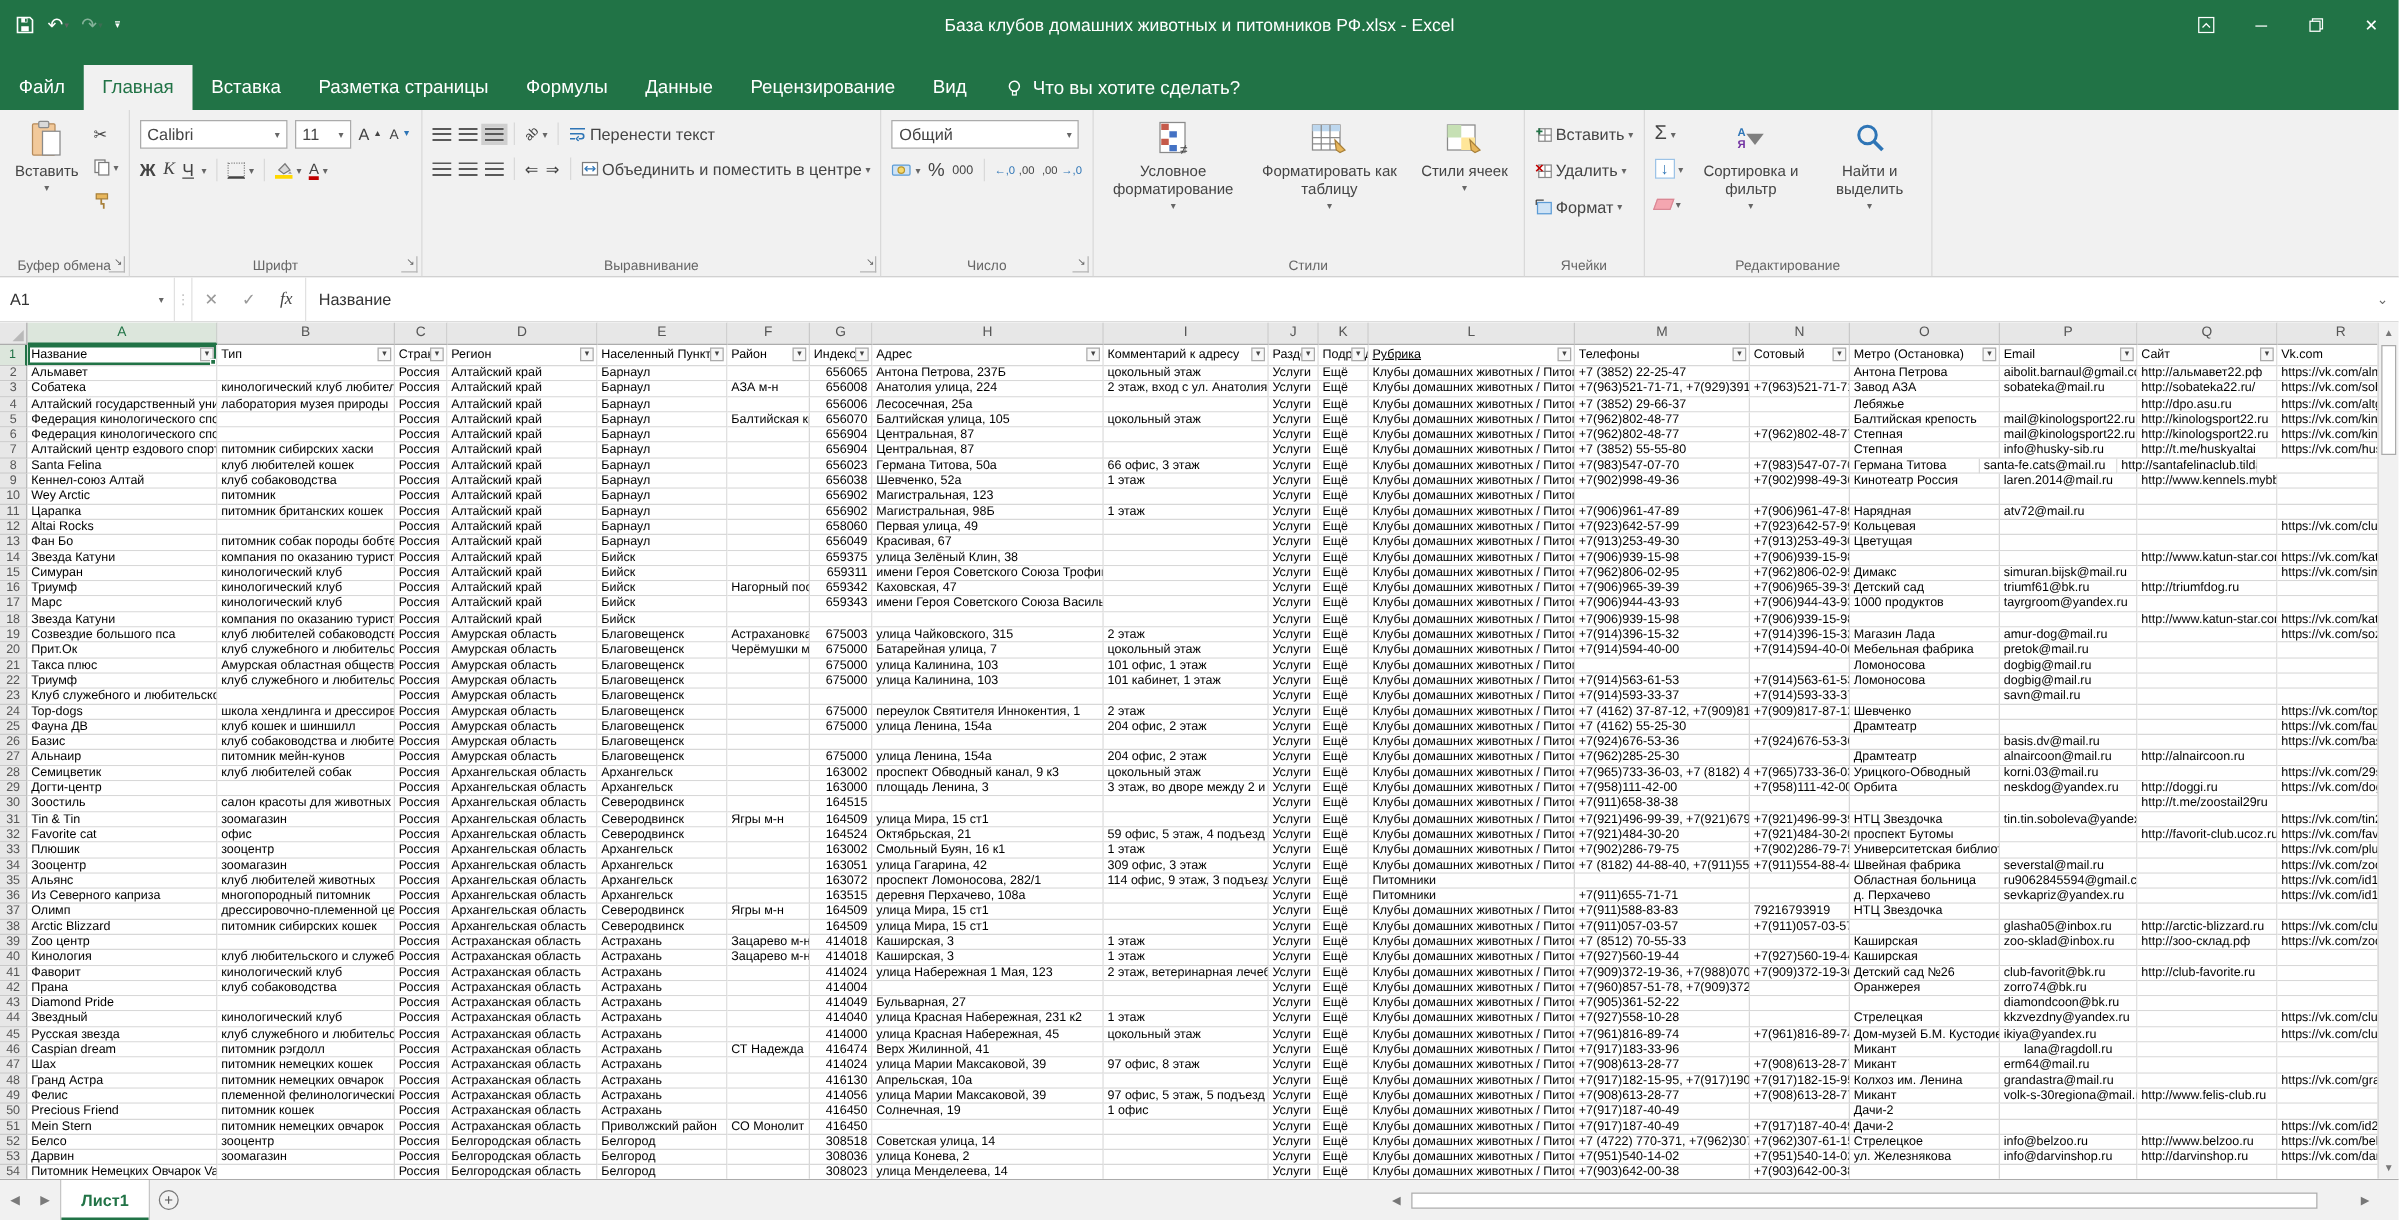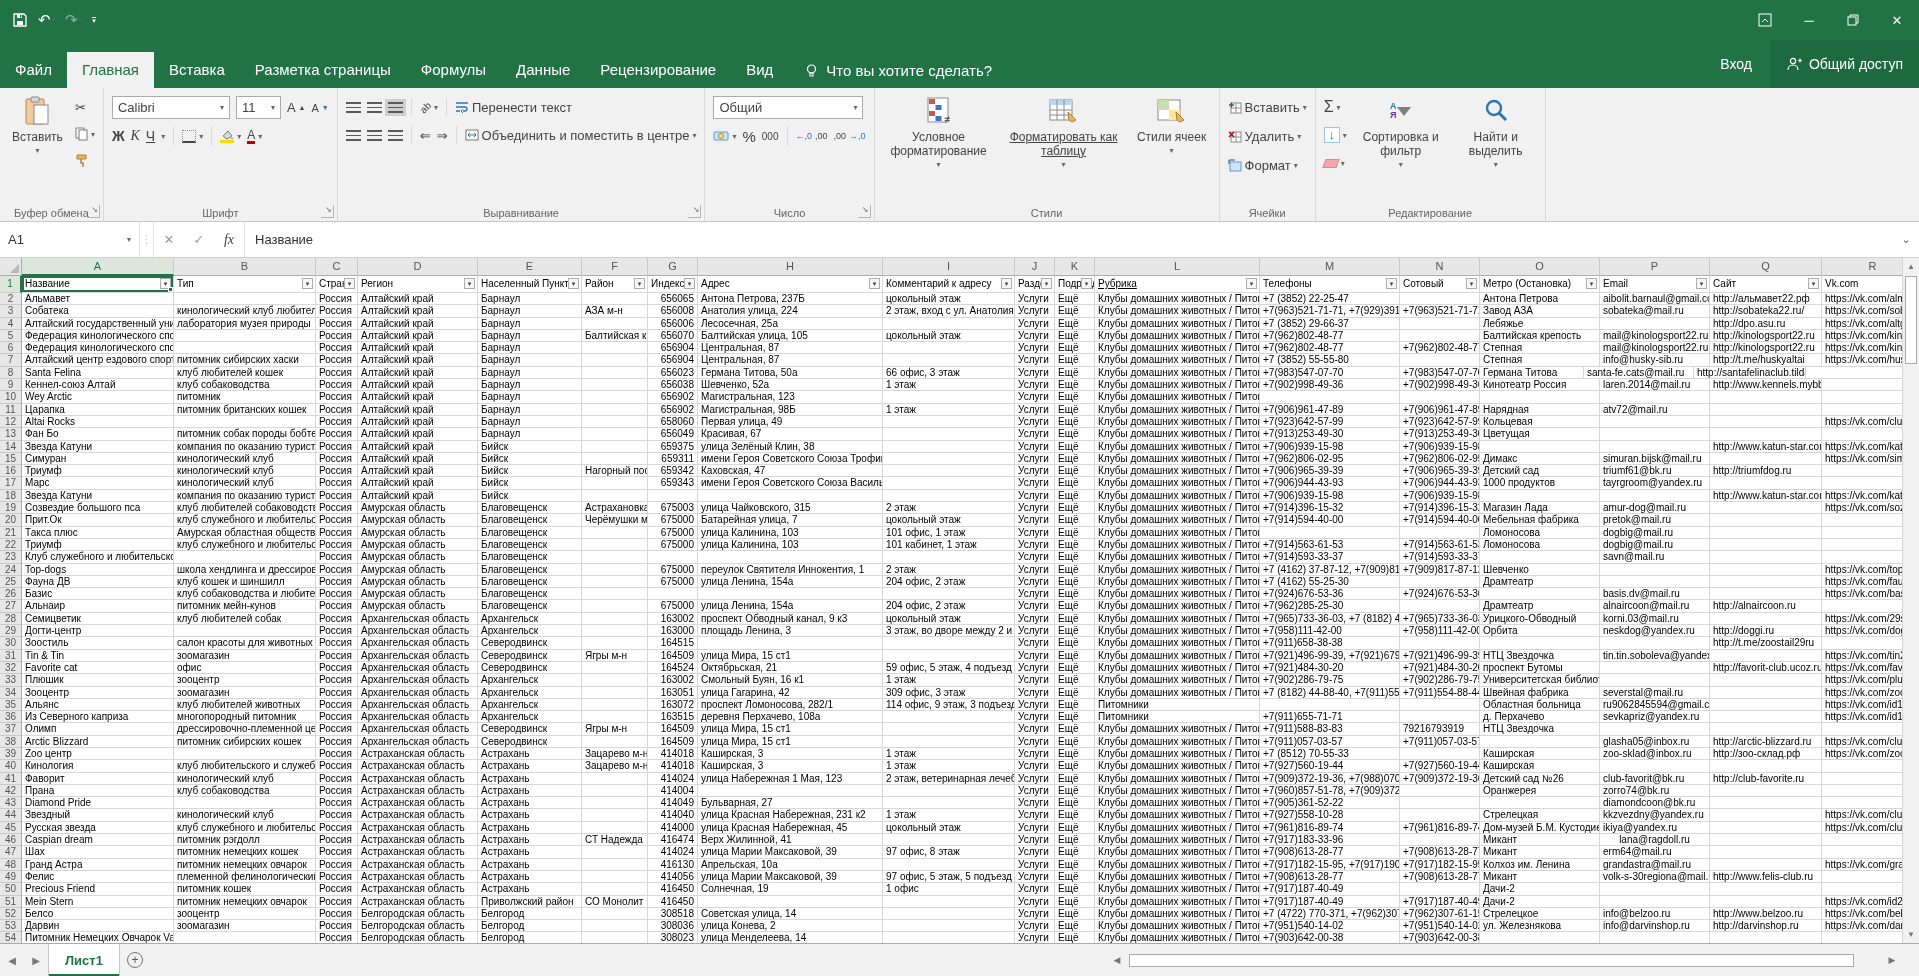--- a/index.html
+++ b/index.html
@@ -120,20 +120,21 @@
           <rect x="5" y="2.5" width="5" height="3.5" fill="#fff"></rect>
           <rect x="8" y="3" width="1.4" height="2.4" fill="#217346"></rect>
         </svg>
     </span>
     <span class="qbtn">↶<span class="dd">▾</span></span>
     <span class="qbtn dim">↷<span class="dd">▾</span></span>
     <span class="qbtn">
         <span style="border-top:1px solid #fff;font-size:7px;line-height:6px;">▾</span>
       </span>
   </div>
+  <div class="title">База клубов домашних животных и питомников РФ.xlsx - Excel</div>
   <div class="win-controls">
     <span class="winbtn">
       <svg width="14" height="14" viewBox="0 0 14 14">
           <rect x="1" y="1" width="12" height="12" fill="none" stroke="#fff"></rect>
           <path d="M4 9l3-3 3 3" fill="none" stroke="#fff"></path>
         </svg>
     </span>
     <span class="winbtn">─</span>
     <span class="winbtn">
       <svg width="12" height="12" viewBox="0 0 12 12">
@@ -153,31 +154,20 @@
   <div class="tab">Формулы</div>
   <div class="tab">Данные</div>
   <div class="tab">Рецензирование</div>
   <div class="tab">Вид</div>
   <div class="search">
     <svg width="15" height="15" viewBox="0 0 15 15">
         <circle cx="7.5" cy="6" r="4" fill="none" stroke="#fff" stroke-width="1.2"></circle>
         <rect x="6" y="10" width="3" height="3" fill="none" stroke="#fff"></rect>
       </svg>
     <span>Что вы хотите сделать?</span>
-  </div>
-  <div class="tabs-right">
-    <span class="signin">Вход</span>
-    <span class="share">
-      <svg width="16" height="16" viewBox="0 0 16 16">
-          <circle cx="7" cy="5" r="2.6" fill="none" stroke="#fff" stroke-width="1.2"></circle>
-          <path d="M2 14c0-3 2.2-5 5-5s5 2 5 5" fill="none" stroke="#fff" stroke-width="1.2"></path>
-          <path d="M12 4.5h4M14 2.5v4" stroke="#fff" stroke-width="1.2"></path>
-        </svg>
-      <span>Общий доступ</span>
-    </span>
   </div>
 </div>
 
 <div class="ribbon">
 
   <div class="rgroup">
     <div class="bigbtn">
       <span class="bicon">
         <svg width="26" height="30" viewBox="0 0 26 30">
             <rect x="2" y="3" width="18" height="25" rx="1" fill="#f2c99a" stroke="#b58a5a"></rect>
@@ -361,21 +351,21 @@
     </div>
     <div class="bigbtn" style="width:122px;">
       <span class="bicon">
         <svg width="32" height="30" viewBox="0 0 32 30">
             <rect x="2" y="4" width="22" height="20" fill="#fff" stroke="#8a8a8a"></rect>
             <rect x="2" y="4" width="22" height="5" fill="#bdd7ee"></rect>
             <path d="M2 14h22M2 19h22M9 4v20M16 4v20" stroke="#8a8a8a"></path>
             <path d="M20 16l8 8-4 2-3-2z" fill="#e8b75c" stroke="#a8803a"></path>
           </svg>
       </span>
-      <span class="lbl" style="white-space:normal;text-decoration:underline;">Форматировать как таблицу</span>
+      <span class="lbl" style="white-space:normal;">Форматировать как таблицу</span>
       <span class="dd">▾</span>
     </div>
     <div class="bigbtn" style="width:78px;">
       <span class="bicon">
         <svg width="32" height="30" viewBox="0 0 32 30">
             <rect x="2" y="4" width="22" height="20" fill="#fff" stroke="#8a8a8a"></rect>
             <rect x="2" y="4" width="11" height="10" fill="#c6e0b4"></rect>
             <rect x="13" y="14" width="11" height="10" fill="#ffe699"></rect>
             <path d="M20 16l8 8-4 2-3-2z" fill="#e8b75c" stroke="#a8803a"></path>
           </svg>

